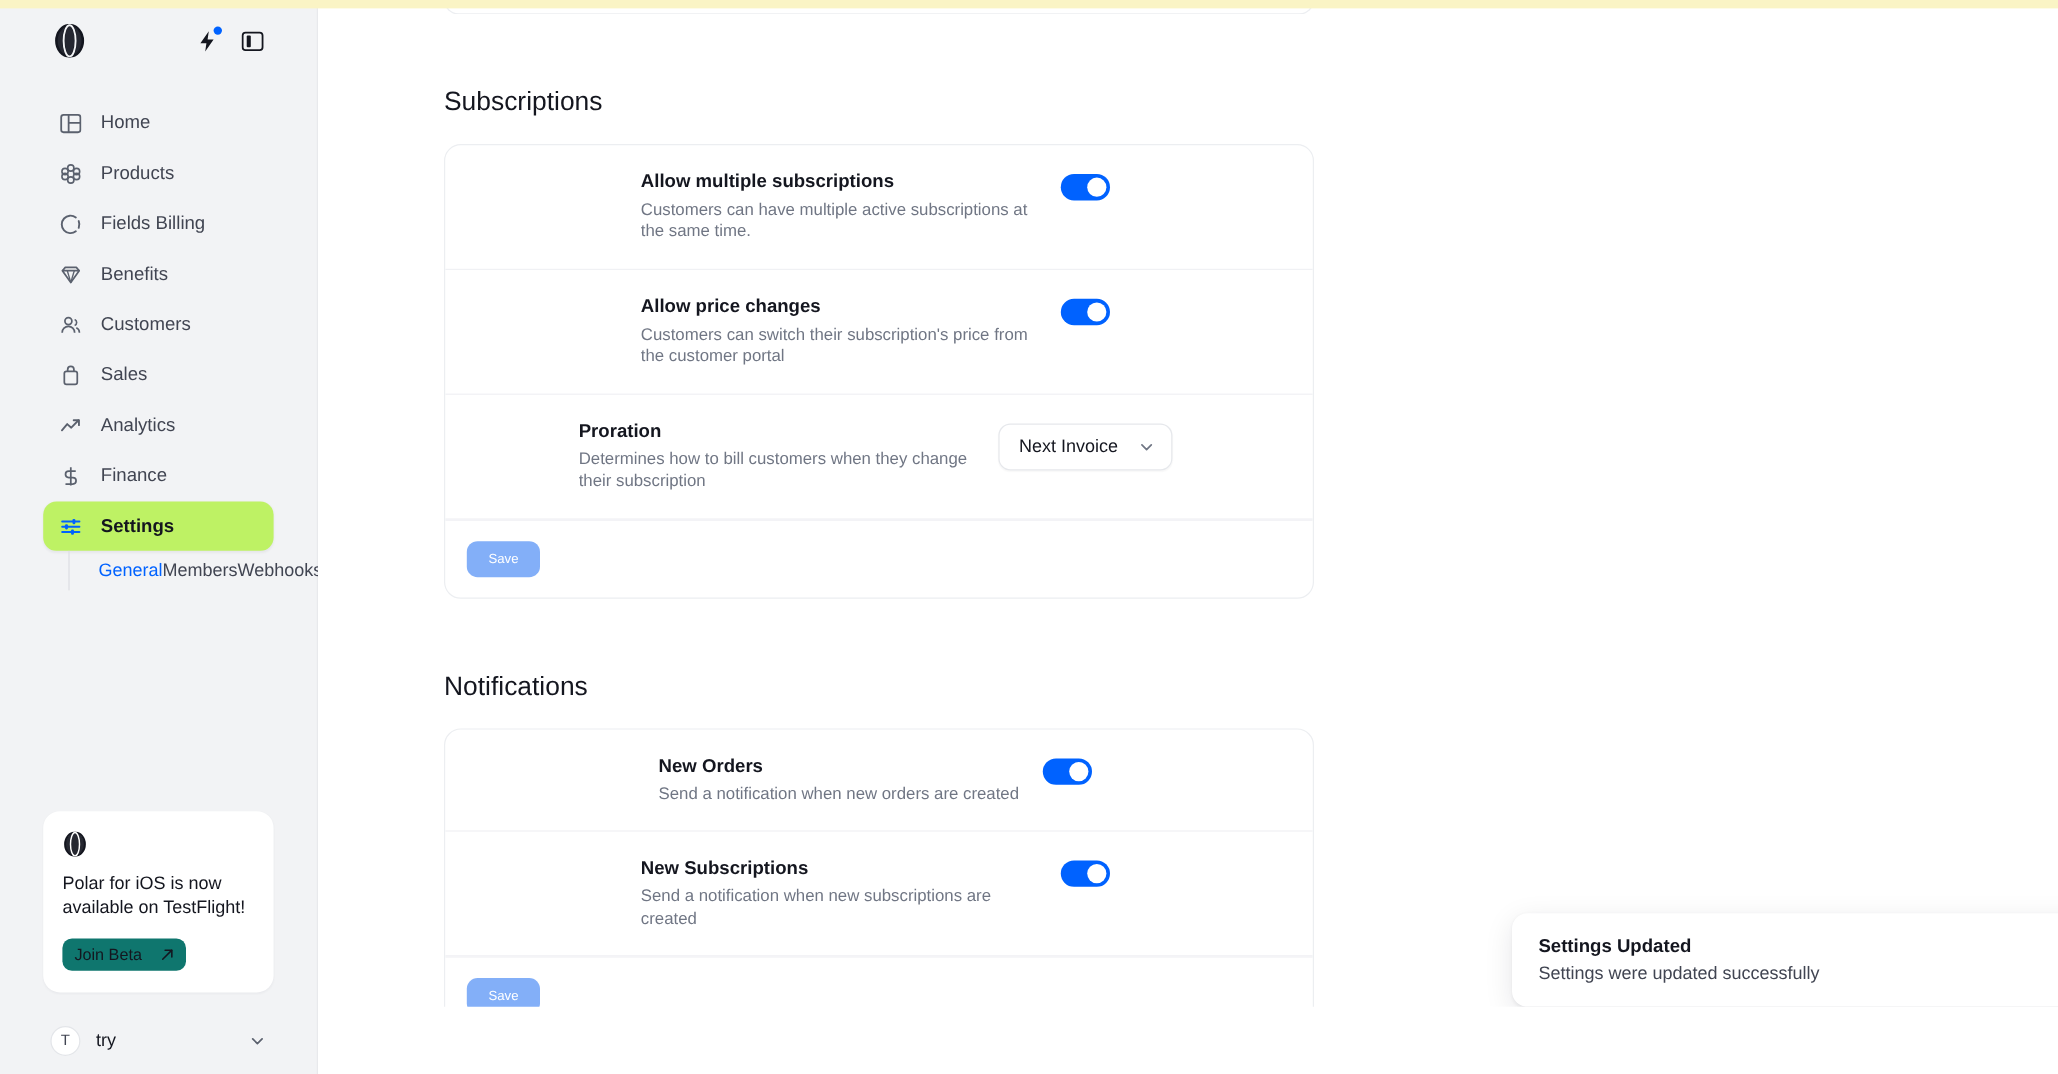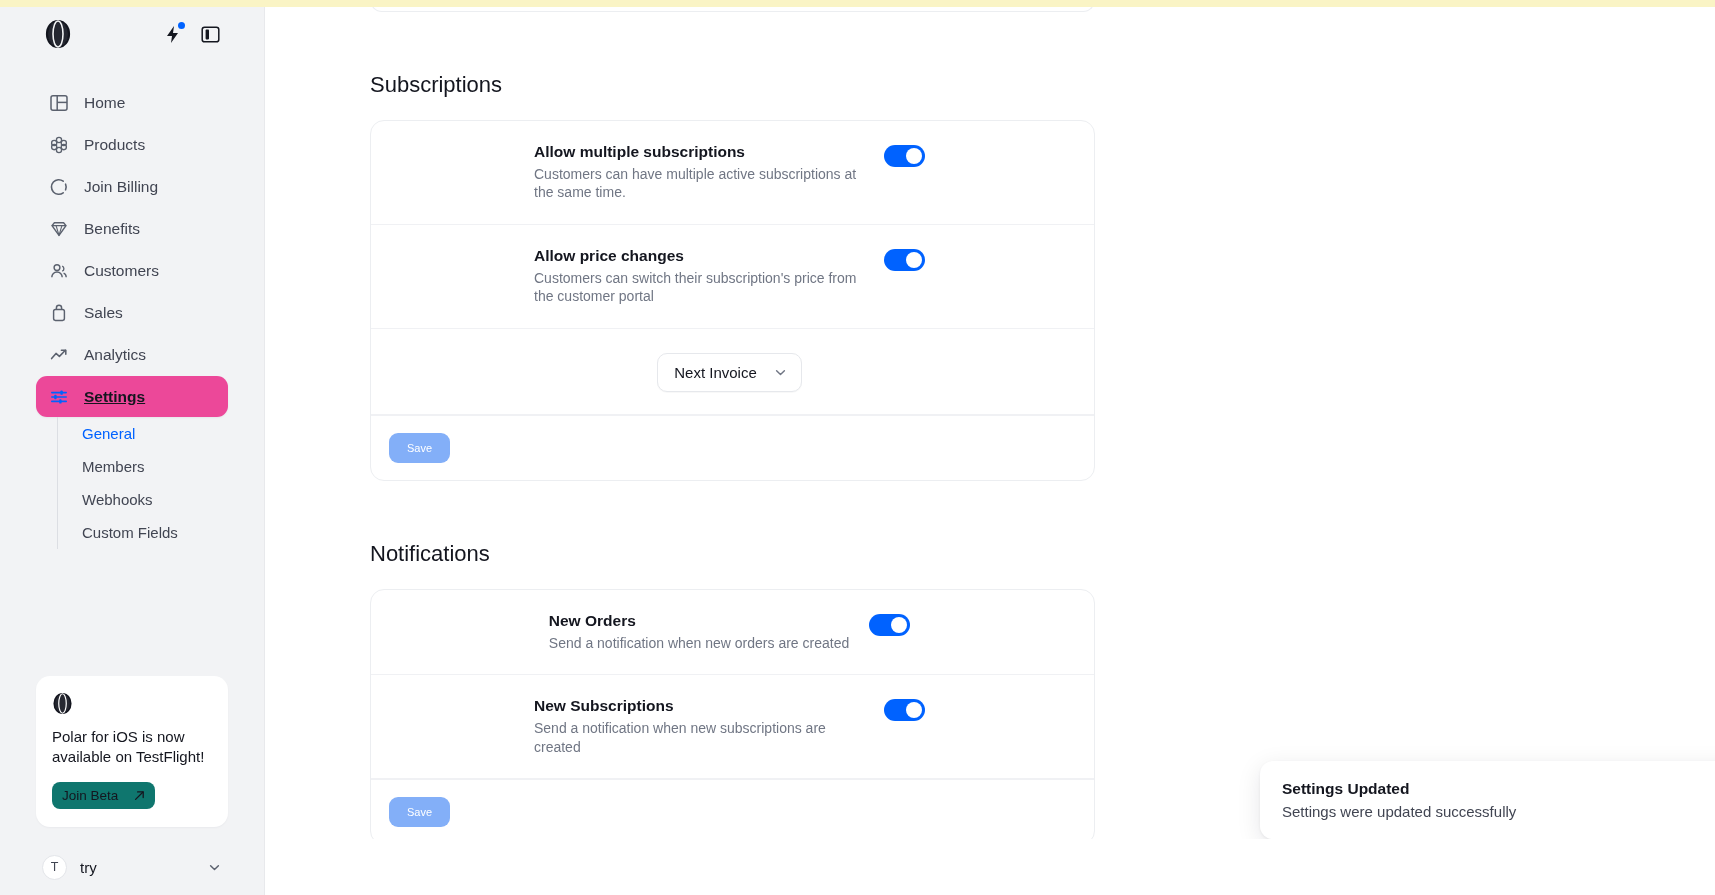--- a/index.html
+++ b/index.html
@@ -40,28 +40,27 @@
   }
   .nav { margin-top: 14px; display: flex; flex-direction: column; gap: 1px; }
   .nav-item {
     display: flex; align-items: center; gap: 15px;
     height: 41px; padding: 0 13px;
     border-radius: 11px; cursor: pointer;
     color: #414552; font-size: 15.5px;
   }
   .nav-item .nv-ico { width: 20px; height: 20px; display:flex; align-items:center; justify-content:center; flex: 0 0 20px; }
   .nav-item.active {
-    background: #ec4899; color: #14161f; font-weight: 600;
+    background: #bef264; color: #14161f; font-weight: 600;
     box-shadow: 0 1px 2px rgba(16,24,40,.05);
-    text-decoration: underline;
   }
   .subnav {
     margin-left: 21px; padding-left: 24px;
     border-left: 1px solid #dcdee3;
-    display: flex; flex-direction: column;
+    display: flex; flex-direction: row;
   }
   .sub-item {
     height: 33px; display: flex; align-items: center;
     font-size: 15px; color: #414552; cursor: pointer;
   }
   .sub-item.active { color: #0062ff; }
 
   .sb-spacer { flex: 1 1 auto; }
 
   .promo {
@@ -238,21 +237,21 @@
         <span>Products</span>
       </div>
 
       <div class="nav-item">
         <span class="nv-ico">
           <svg width="18" height="18" viewBox="0 0 18 18">
             <path d="M13.2 3.2 a7.3 7.3 0 1 0 0 11.6" fill="none" stroke="#5b616e" stroke-width="1.6" stroke-linecap="round"></path>
             <path d="M15.6 6.2 a7.3 7.3 0 0 1 0 5.6" fill="none" stroke="#5b616e" stroke-width="1.6" stroke-linecap="round"></path>
           </svg>
         </span>
-        <span>Join Billing</span>
+        <span>Fields Billing</span>
       </div>
 
       <div class="nav-item">
         <span class="nv-ico">
           <svg width="18" height="18" viewBox="0 0 18 18">
             <path d="M2 5.6 h14 L9 15.4 Z" fill="none" stroke="#5b616e" stroke-width="1.45" stroke-linejoin="round"></path>
             <path d="M2 5.6 L4.4 2.8 h9.2 L16 5.6" fill="none" stroke="#5b616e" stroke-width="1.45" stroke-linejoin="round"></path>
             <line x1="6.1" y1="5.6" x2="9" y2="15.4" stroke="#5b616e" stroke-width="1.1"></line>
             <line x1="11.9" y1="5.6" x2="9" y2="15.4" stroke="#5b616e" stroke-width="1.1"></line>
           </svg>
@@ -285,20 +284,29 @@
       <div class="nav-item">
         <span class="nv-ico">
           <svg width="18" height="18" viewBox="0 0 18 18">
             <polyline points="1.6,12.6 6,7.4 9.4,10.4 15.4,4.2" fill="none" stroke="#5b616e" stroke-width="1.55" stroke-linecap="round" stroke-linejoin="round"></polyline>
             <polyline points="11.4,4.2 15.8,4.2 15.8,8.3" fill="none" stroke="#5b616e" stroke-width="1.55" stroke-linecap="round" stroke-linejoin="round"></polyline>
           </svg>
         </span>
         <span>Analytics</span>
       </div>
 
+      <div class="nav-item">
+        <span class="nv-ico">
+          <svg width="18" height="18" viewBox="0 0 18 18">
+            <line x1="9" y1="1.4" x2="9" y2="16.6" stroke="#5b616e" stroke-width="1.45"></line>
+            <path d="M12.6 4.6 H7.3 a2.7 2.7 0 0 0 0 5.4 h3.4 a2.7 2.7 0 0 1 0 5.4 H5.1" fill="none" stroke="#5b616e" stroke-width="1.45" stroke-linecap="round"></path>
+          </svg>
+        </span>
+        <span>Finance</span>
+      </div>
 
       <div class="nav-item active">
         <span class="nv-ico">
           <svg width="18" height="18" viewBox="0 0 18 18">
             <g stroke="#0062ff" stroke-width="1.6" stroke-linecap="round">
               <line x1="1.8" y1="4.6" x2="16.2" y2="4.6"></line>
               <line x1="1.8" y1="9" x2="16.2" y2="9"></line>
               <line x1="1.8" y1="13.4" x2="16.2" y2="13.4"></line>
             </g>
             <g fill="#0062ff">
@@ -389,20 +397,24 @@
             <div class="row-desc">Customers can switch their subscription's price from the customer portal</div>
           </div>
           <div class="row-control">
             <div class="toggle">
               <span class="knob"></span>
             </div>
           </div>
         </div>
 
         <div class="row">
+          <div class="row-text">
+            <div class="row-title">Proration</div>
+            <div class="row-desc">Determines how to bill customers when they change their subscription</div>
+          </div>
           <div class="row-control">
             <div class="select">
               <span>Next Invoice</span>
               <span>
                 <svg width="15" height="15" viewBox="0 0 15 15">
                   <polyline points="3.6,5.8 7.5,9.6 11.4,5.8" fill="none" stroke="#707684" stroke-width="1.45" stroke-linecap="round" stroke-linejoin="round"></polyline>
                 </svg>
               </span>
             </div>
           </div>

